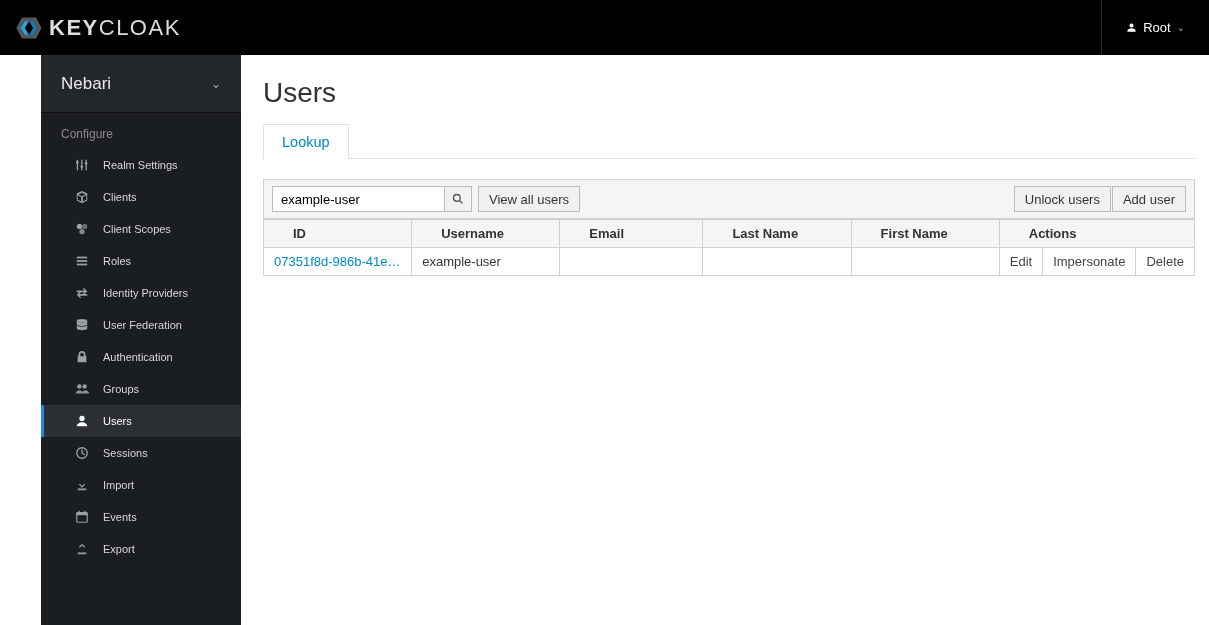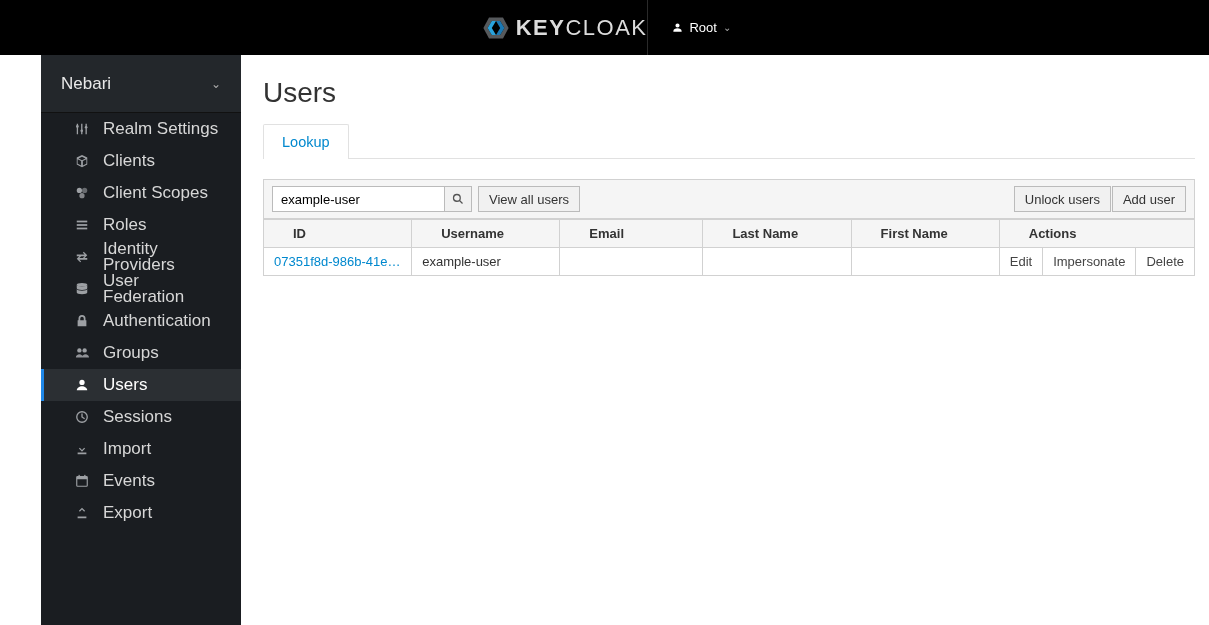--- a/index.html
+++ b/index.html
@@ -1,35 +1,35 @@
 <!DOCTYPE html>
 <html><head>
 <meta charset="utf-8">
 <style>
   * { box-sizing: border-box; margin: 0; padding: 0; }
   html, body { width: 1209px; height: 625px; font-family: "Helvetica Neue", Helvetica, Arial, sans-serif; font-size: 14px; color: #333; overflow: hidden; }
 
   
-  .header { width: 1209px; height: 55px; background: #000; display: flex; align-items: center; justify-content: center; padding: 0 11px 0 15px; }
+  .header { width: 1209px; height: 55px; background: #000; display: flex; align-items: center; justify-content: space-between; padding: 0 24px 0 15px; }
   .logo { display: flex; align-items: center; gap: 6px; }
   .logo-mark { width: 28px; height: 28px; }
   .logo-text { color: #dcdcdc; font-size: 22px; letter-spacing: 1.5px; font-weight: 300; }
   .logo-text b { font-weight: 700; }
   .user-menu { color: #fff; font-size: 13px; cursor: pointer; display: flex; align-items: center; gap: 6px; border-left: 1px solid #2a2a2a; height: 55px; padding-left: 24px; }
   .user-menu .caret { font-size: 10px; color: #aaa; }
 
   
   .body { display: flex; width: 1209px; height: 570px; }
 
   
   .sidebar { width: 200px; background: #1a1d21; color: #c7c7c7; display: flex; flex-direction: column; margin-left: 41px; }
   .realm-select { height: 58px; display: flex; align-items: center; justify-content: space-between; padding: 0 20px; color: #e8e8e8; font-size: 17px; font-weight: 400; cursor: pointer; border-bottom: 1px solid #111; background:#23272b; }
   .section-label { font-size: 12px; color: #8a8a8a; padding: 14px 20px 8px; }
   .nav { list-style: none; }
-  .nav li { display: flex; align-items: center; gap: 14px; padding: 8px 20px 8px 34px; color: #d7d7d7; font-size: 17px; cursor: pointer; position: relative; line-height: 16px; height:32px; }
+  .nav li { display: flex; align-items: center; gap: 14px; padding: 8px 20px 8px 34px; color: #d7d7d7; font-size: 11px; cursor: pointer; position: relative; line-height: 16px; height:32px; }
   .nav li.active { background: #2b2f33; }
   .nav li.active::before { content: ""; position: absolute; left: 0; top: 0; bottom: 0; width: 3px; background: #1e87e8; }
   .nav .ico { width: 14px; height: 14px; display: inline-flex; align-items:center; justify-content:center; fill:#9da0a4; color:#9da0a4; flex: 0 0 14px; }
   .nav li.active .ico, .nav li.active span { color:#fff; fill:#fff; }
 
   
   .main { flex: 1; background: #fff; padding: 16px 14px 0 22px; overflow: auto; }
   h1.page-title { font-size: 28px; font-weight: 400; color: #333; margin: 6px 0 14px; }
 
   .tabs { border-bottom: 1px solid #e1e1e1; display: flex; }
@@ -76,20 +76,21 @@
 </div>
 
 <div class="body">
 
   <div class="sidebar">
     <div class="realm-select">
       <span>Nebari</span>
       <span style="font-size:12px;color:#aaa;">⌄</span>
     </div>
 
+    <div class="section-label">Configure</div>
     <ul class="nav">
       <li>
         <span class="ico">
             <svg width="14" height="14" viewBox="0 0 16 16" fill="currentColor">
               <rect x="2" y="2" width="1.5" height="12"></rect>
               <rect x="7" y="2" width="1.5" height="12"></rect>
               <rect x="12" y="2" width="1.5" height="12"></rect>
               <circle cx="2.7" cy="5" r="1.5"></circle>
               <circle cx="7.7" cy="10" r="1.5"></circle>
               <circle cx="12.7" cy="6" r="1.5"></circle>

